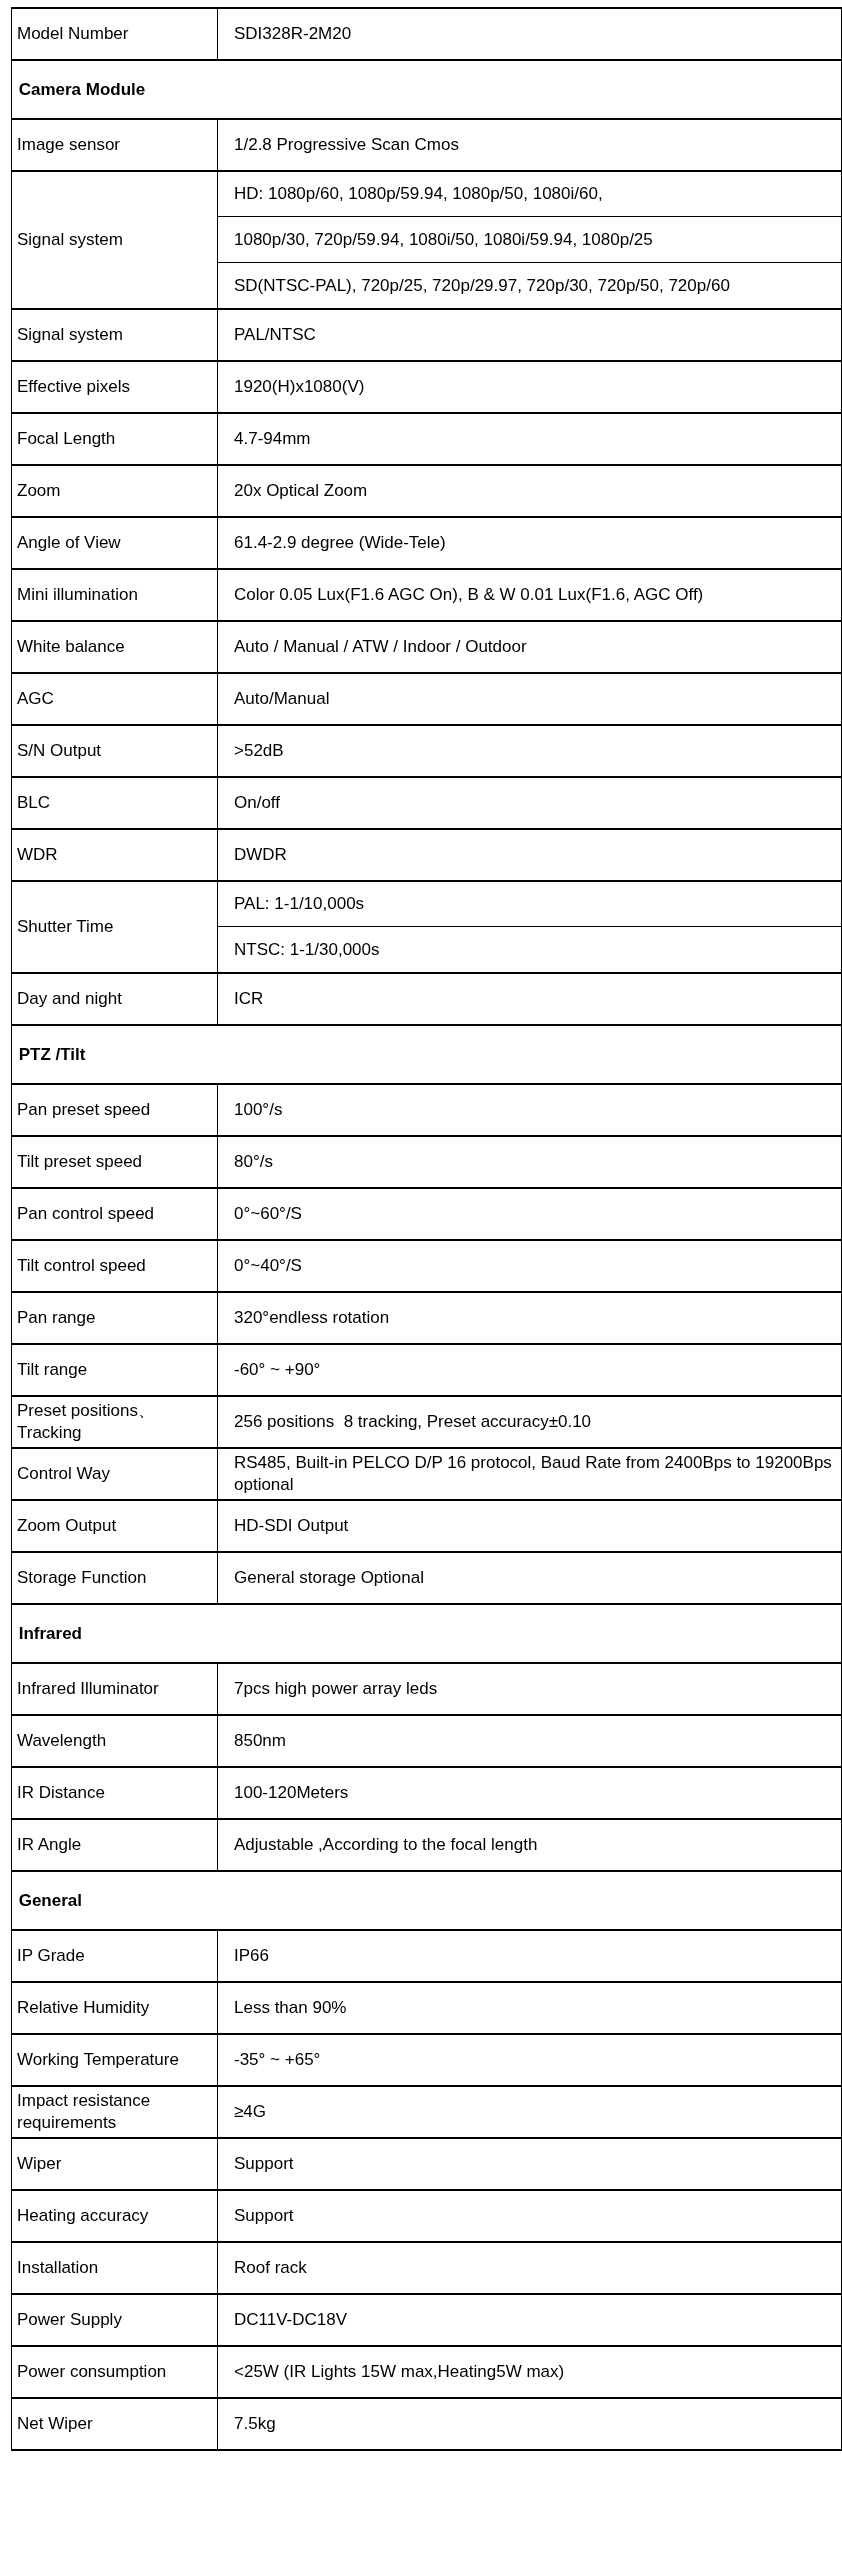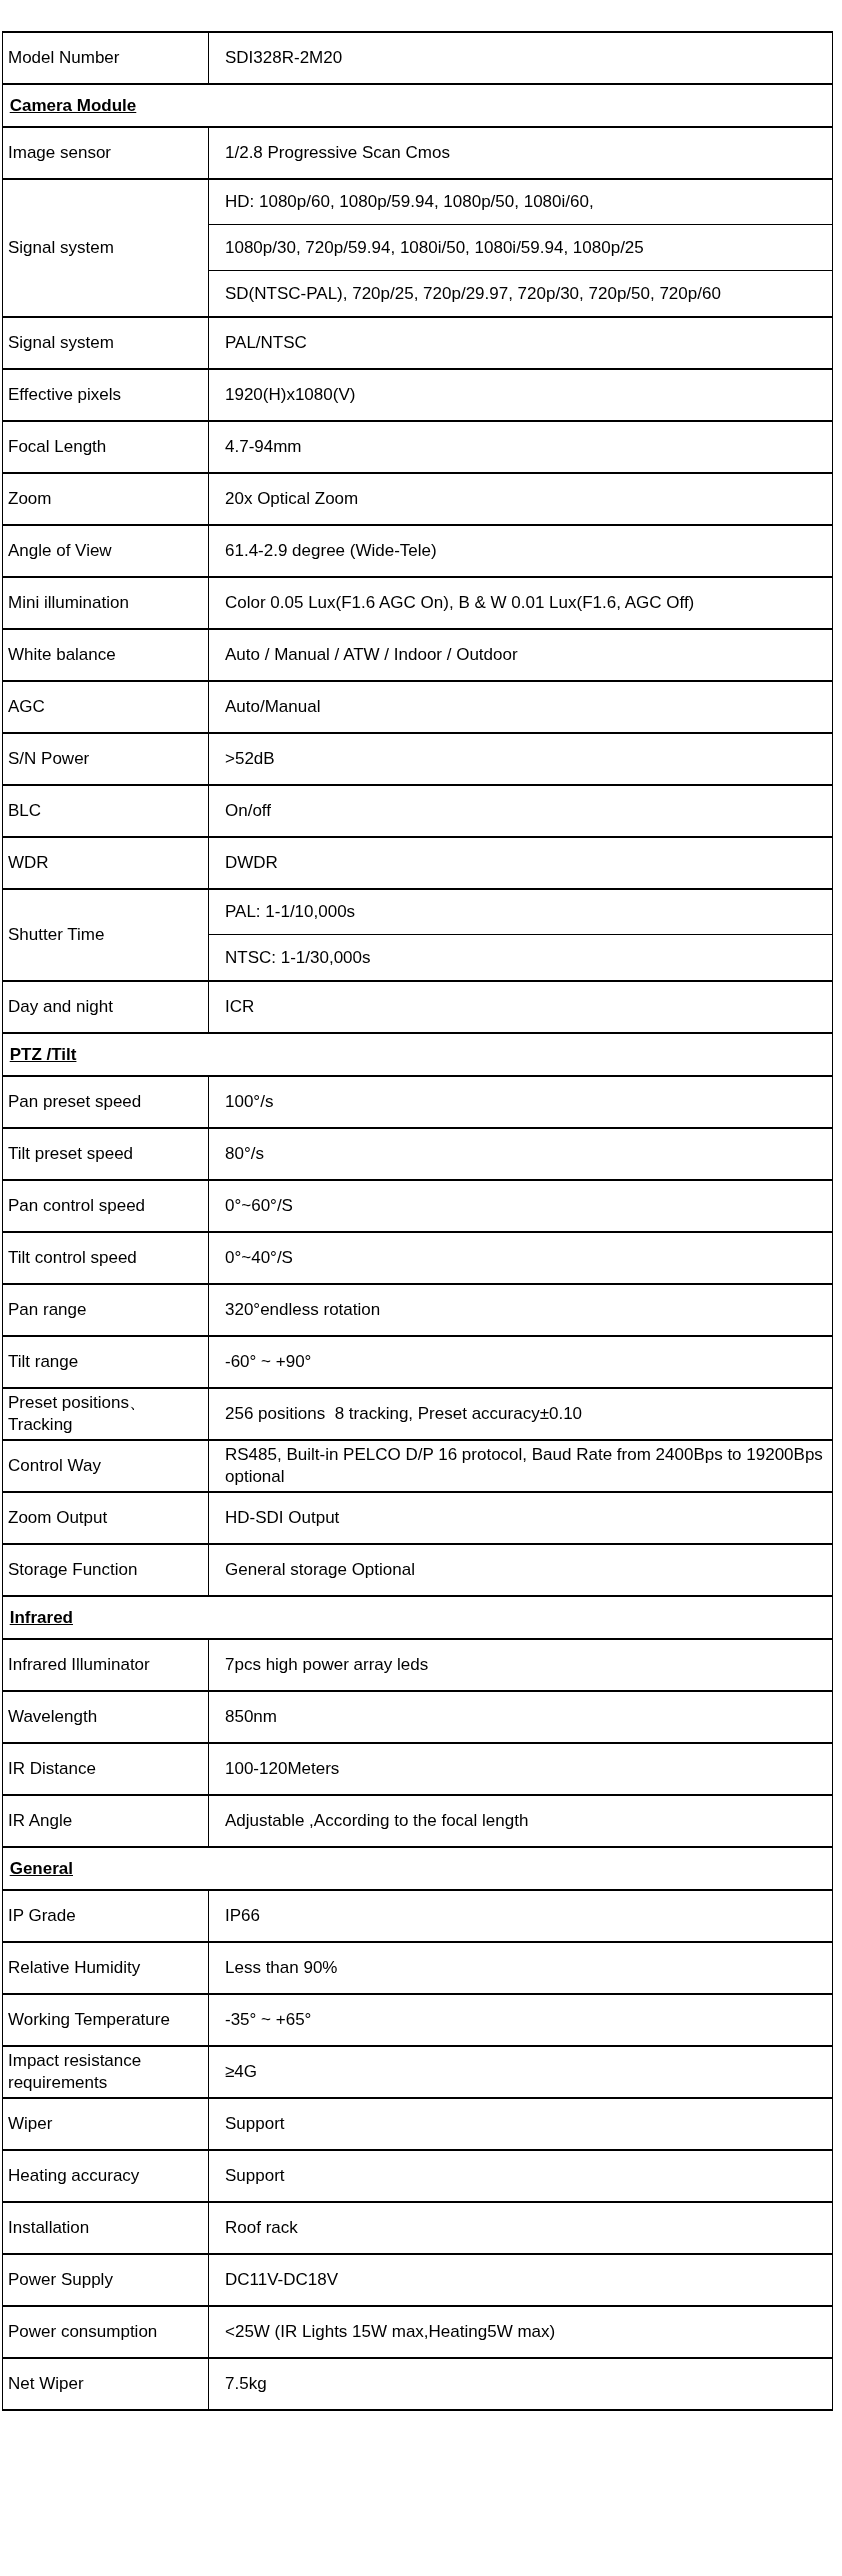--- a/index.html
+++ b/index.html
@@ -3,21 +3,21 @@
 <meta charset="utf-8">
 <style>
   html, body { margin: 0; padding: 0; background: #ffffff; }
   body {
     width: 842px;
     height: 2576px;
     position: relative;
     color: #000000;
     font-family: "Liberation Sans", "DejaVu Sans", sans-serif;
   }
-  .page { position: absolute; top: 6.7px; left: 2px; margin-top: 24px; }
+  .page { position: absolute; top: 6.7px; left: 11px; }
 
   table.spec {
     border-collapse: collapse;
     width: 831px;
     table-layout: fixed;
     border: 1.7px solid #000;
   }
   col.c-label { width: 206px; }
   col.c-value { width: 624px; }
 
@@ -28,21 +28,21 @@
     padding: 3.4px 6.7px;
     font-size: 17px;
     line-height: 1.25;
     vertical-align: middle;
     white-space: pre-wrap;
     word-wrap: break-word;
     overflow: hidden;
   }
 
   tr.spec-row    { height: 52px; }
-  tr.section-row { height: 43px; text-decoration: underline; }
+  tr.section-row { height: 59px; }
   tr.sub-row     { height: 46px; }
 
   td.label-cell  { padding-left: 5px; padding-right: 3.4px; }
   td.value-cell  { padding-left: 16px; }
   td.section-cell { font-weight: bold; }
 
   
   tr.sub-row td.value-cell { border-top-width: 1.7px; border-bottom-width: 1.7px; }
 </style>
 </head>
@@ -102,21 +102,21 @@
         </tr>
         <tr class="spec-row">
           <td class="label-cell">White balance</td>
           <td class="value-cell">Auto / Manual / ATW / Indoor / Outdoor</td>
         </tr>
         <tr class="spec-row">
           <td class="label-cell">AGC</td>
           <td class="value-cell">Auto/Manual</td>
         </tr>
         <tr class="spec-row">
-          <td class="label-cell">S/N Power</td>
+          <td class="label-cell">S/N Output</td>
           <td class="value-cell">&gt;52dB</td>
         </tr>
         <tr class="spec-row">
           <td class="label-cell">BLC</td>
           <td class="value-cell">On/off</td>
         </tr>
         <tr class="spec-row">
           <td class="label-cell">WDR</td>
           <td class="value-cell">DWDR</td>
         </tr>

